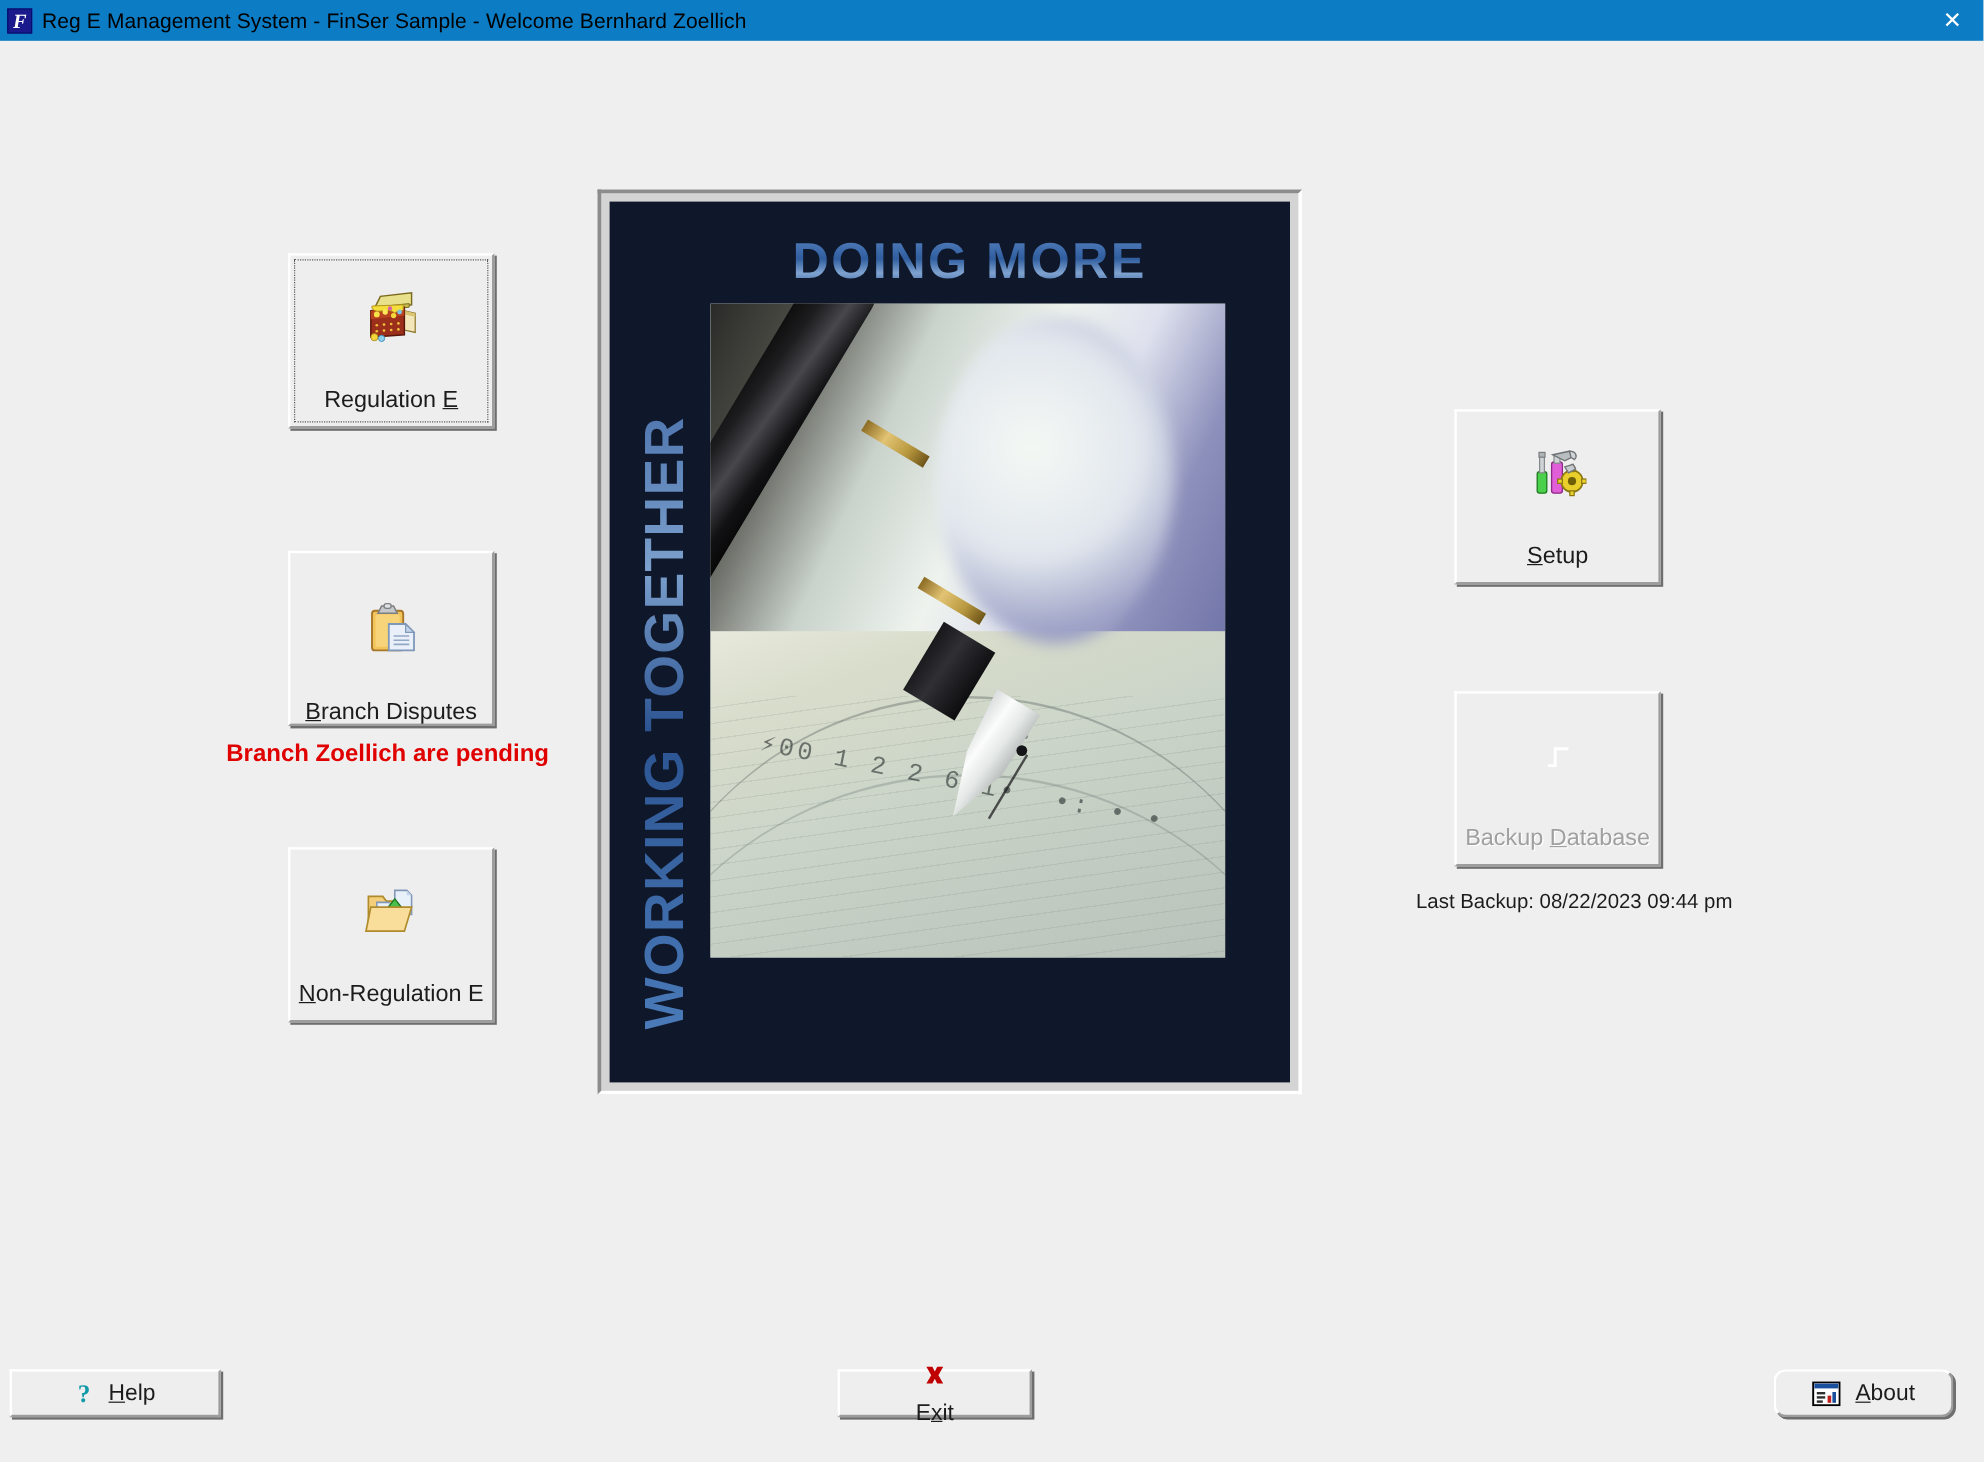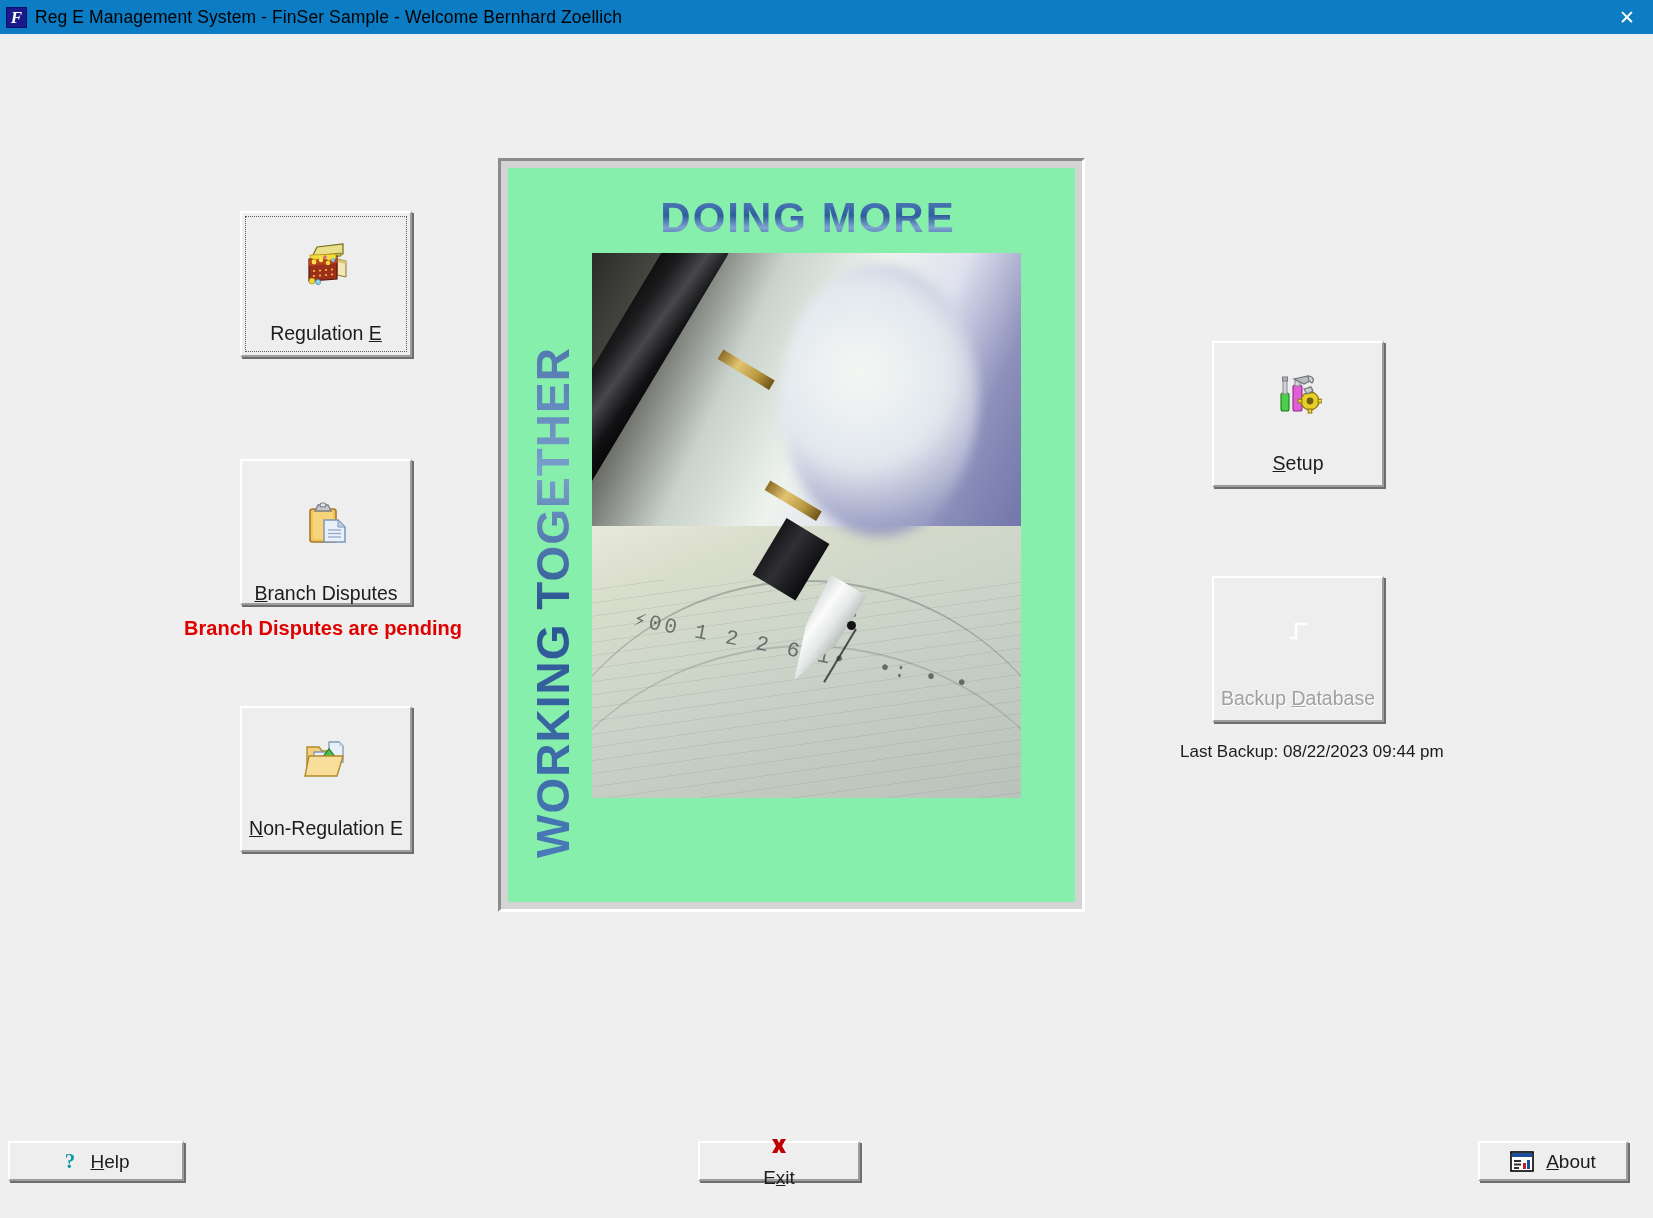--- a/index.html
+++ b/index.html
@@ -118,21 +118,21 @@
     border-top: 3px solid #8c8c8c;
     border-left: 3px solid #8c8c8c;
     border-right: 3px solid #ffffff;
     border-bottom: 3px solid #ffffff;
     box-sizing: border-box;
     padding: 7px;
   }
   .poster {
     position: relative;
     width: 100%; height: 100%;
-    background: #86efac;
+    background: #0f172a;
     overflow: hidden;
     box-sizing: border-box;
   }
   .poster-headline {
     position: absolute;
     left: 90px; top: 26px;
     width: 420px;
     text-align: center;
     font-family: "Liberation Sans", sans-serif;
     font-weight: bold;
@@ -373,21 +373,21 @@
         <g stroke="#93a8c4" stroke-width="1.3">
           <line x1="24" y1="29" x2="37" y2="29"></line>
           <line x1="24" y1="32.5" x2="37" y2="32.5"></line>
           <line x1="24" y1="36" x2="37" y2="36"></line>
         </g>
       </svg>
     </div>
     <div class="btn-label"><span class="ul">B</span>ranch Disputes</div>
   </div>
 
-  <div class="pending-msg">Branch Disputes are pending</div>
+  <div class="pending-msg">Branch Zoellich are pending</div>
 
   <div class="btn3d nav-btn" style="left:240px; top:706px;">
     <div class="icon-slot">
       <svg class="icon-img" width="46" height="44" viewBox="0 0 46 44">
 
         <path d="M4 11 L16 11 L19 15 L34 15 L34 36 L4 36 Z" fill="#f3cf7a" stroke="#b08b2c" stroke-width="1.4"></path>
 
         <path d="M26 6 L36 6 L40 10 L40 26 L26 26 Z" fill="#e8f0fa" stroke="#8298b8" stroke-width="1.3"></path>
         <path d="M36 6 L40 10 L36 10 Z" fill="#c3d4e8"></path>
         <path d="M11 16 L21 16 L25 20 L25 34 L11 34 Z" fill="#e8f0fa" stroke="#8298b8" stroke-width="1.3"></path>
@@ -479,21 +479,21 @@
 
   <div class="btn3d footer-btn" style="left:698px; top:1141px; width:162px;flex-direction:column;">
     <span>
       <svg class="icon-img" width="20" height="20" viewBox="0 0 20 20">
         <path d="M3 3 L8 3 L10 7 L12 3 L17 3 L13 10 L17 17 L12 17 L10 13 L8 17 L3 17 L7 10 Z" fill="#c00000"></path>
       </svg>
     </span>
     <span class="btn-label">E<span class="ul">x</span>it</span>
   </div>
 
-  <div class="btn3d footer-btn" style="left:1478px; top:1141px; width:150px;">
+  <div class="btn3d footer-btn" style="left:1478px; top:1141px; width:150px;border-radius:10px;">
     <span>
       <svg class="icon-img" width="24" height="21" viewBox="0 0 24 21">
         <rect x="1" y="1" width="22" height="19" fill="#ffffff" stroke="#000000" stroke-width="1.6"></rect>
         <rect x="2" y="2" width="20" height="4" fill="#1b4f9c"></rect>
         <rect x="4" y="9" width="7" height="2" fill="#2f2f2f"></rect>
         <rect x="4" y="12.5" width="7" height="2" fill="#2f2f2f"></rect>
         <rect x="4" y="16" width="5" height="2" fill="#2f2f2f"></rect>
         <rect x="13" y="12" width="3" height="6" fill="#c02020"></rect>
         <rect x="17" y="9" width="3" height="9" fill="#1b4f9c"></rect>
       </svg>

